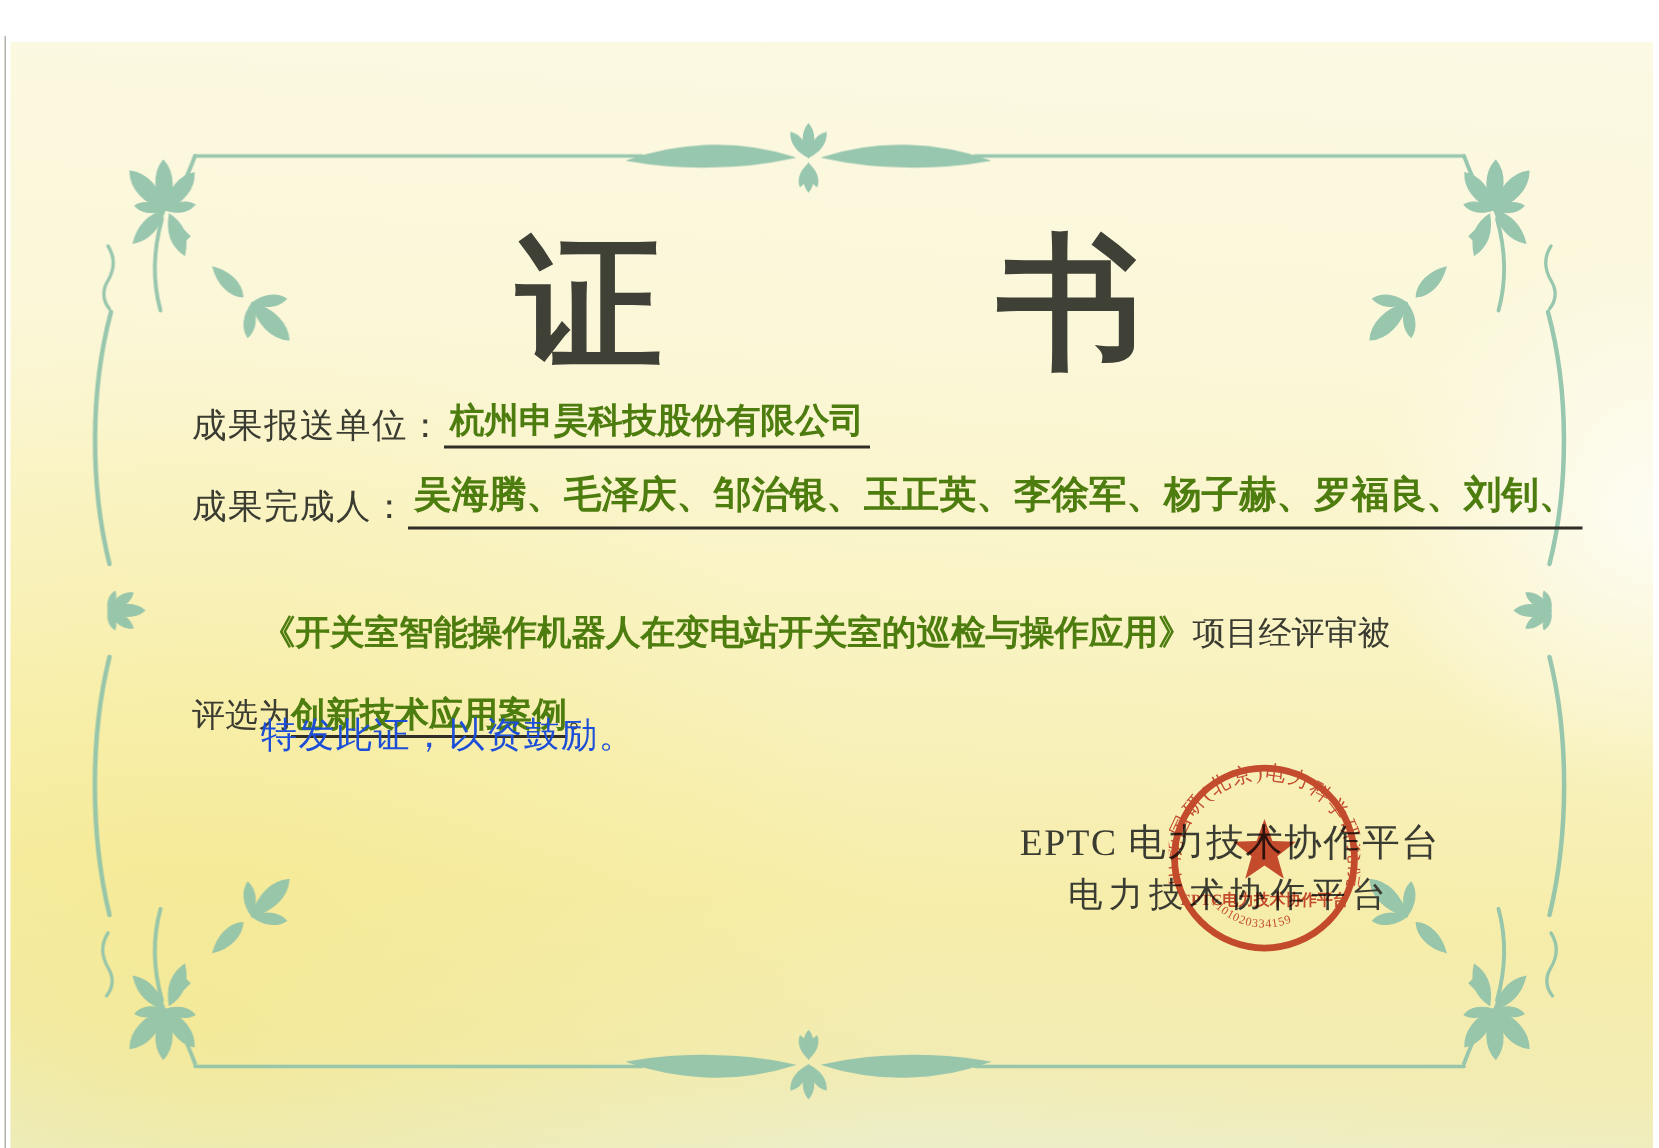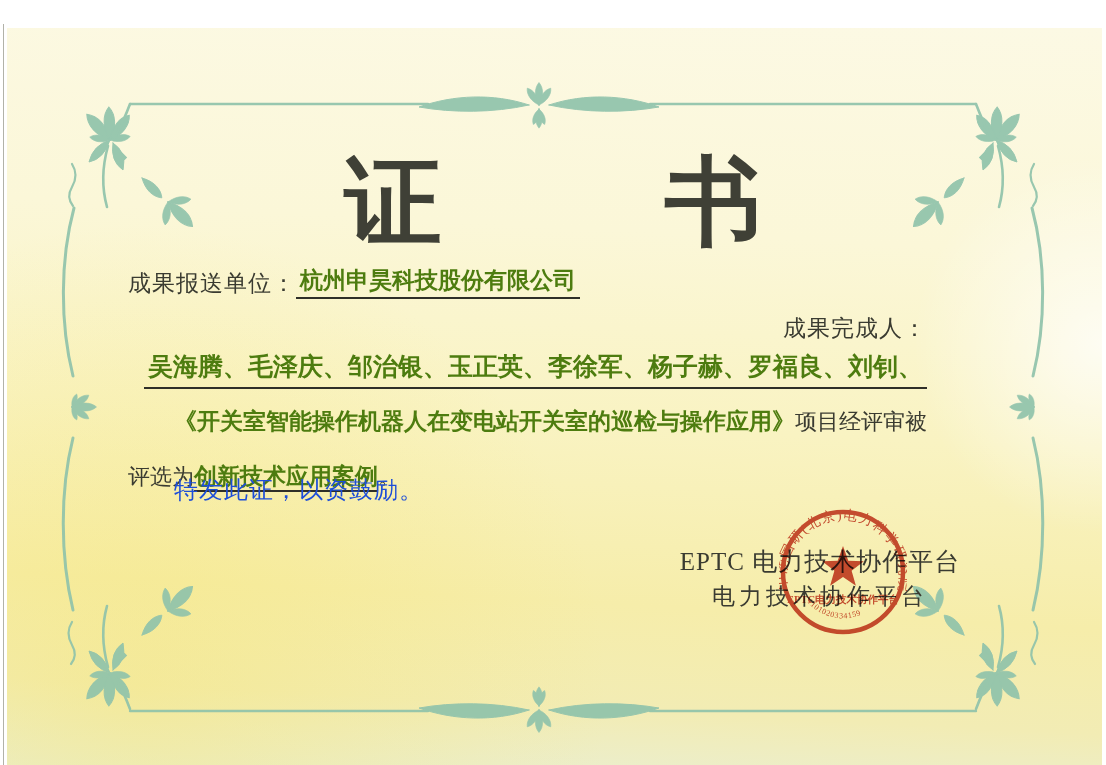--- a/index.html
+++ b/index.html
@@ -15,21 +15,21 @@
   .frame-svg{position:absolute;left:0;top:0;}
   .title{position:absolute;left:0;right:0;top:114px;text-align:center;
     font-family:"Liberation Sans","DejaVu Sans",sans-serif;font-weight:600;
     font-size:97px;color:#3f4036;letter-spacing:2.3em;text-indent:2.3em;white-space:nowrap;}
   .row{position:absolute;display:flex;align-items:flex-end;white-space:nowrap;}
   .lbl{font-size:23px;color:#3a3b31;letter-spacing:1px;}
   .heiti{font-family:"Liberation Sans","DejaVu Sans",sans-serif;font-weight:700;color:#4d7c0f;}
   .uline{border-bottom:2px solid #2f2f28;padding:0 4px 2px 4px;}
   .row-unit{left:128px;top:241px;}
   .row-unit .val{font-size:23px;line-height:30px;}
-  .row-authors{left:144px;top:287px;flex-direction:column;}
+  .row-authors{left:128px;top:287px;}
   .row-authors .val{font-size:25px;line-height:38px;}
   .row-authors .val span{display:inline-block;margin-bottom:3px;}
   .paragraph{position:absolute;left:128px;top:370px;width:870px;
     font-size:22px;line-height:55px;color:#3a3b31;}
   .paragraph .line{white-space:nowrap;}
   .paragraph .indent{display:inline-block;width:46px;}
   .paragraph .bold-seg{font-size:23px;}
   .award-uline{border-bottom:2px solid #2f2f28;padding-bottom:1px;}
   .closing{position:absolute;left:174px;top:450px;font-size:24px;color:#1d4ed8;letter-spacing:1px;}
   .issuer{position:absolute;left:655px;top:521px;width:330px;text-align:center;

